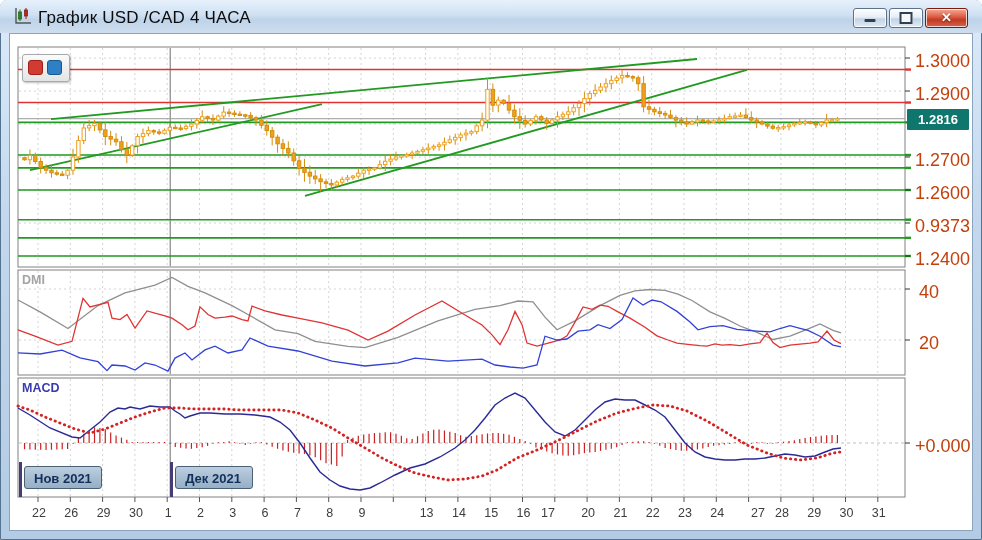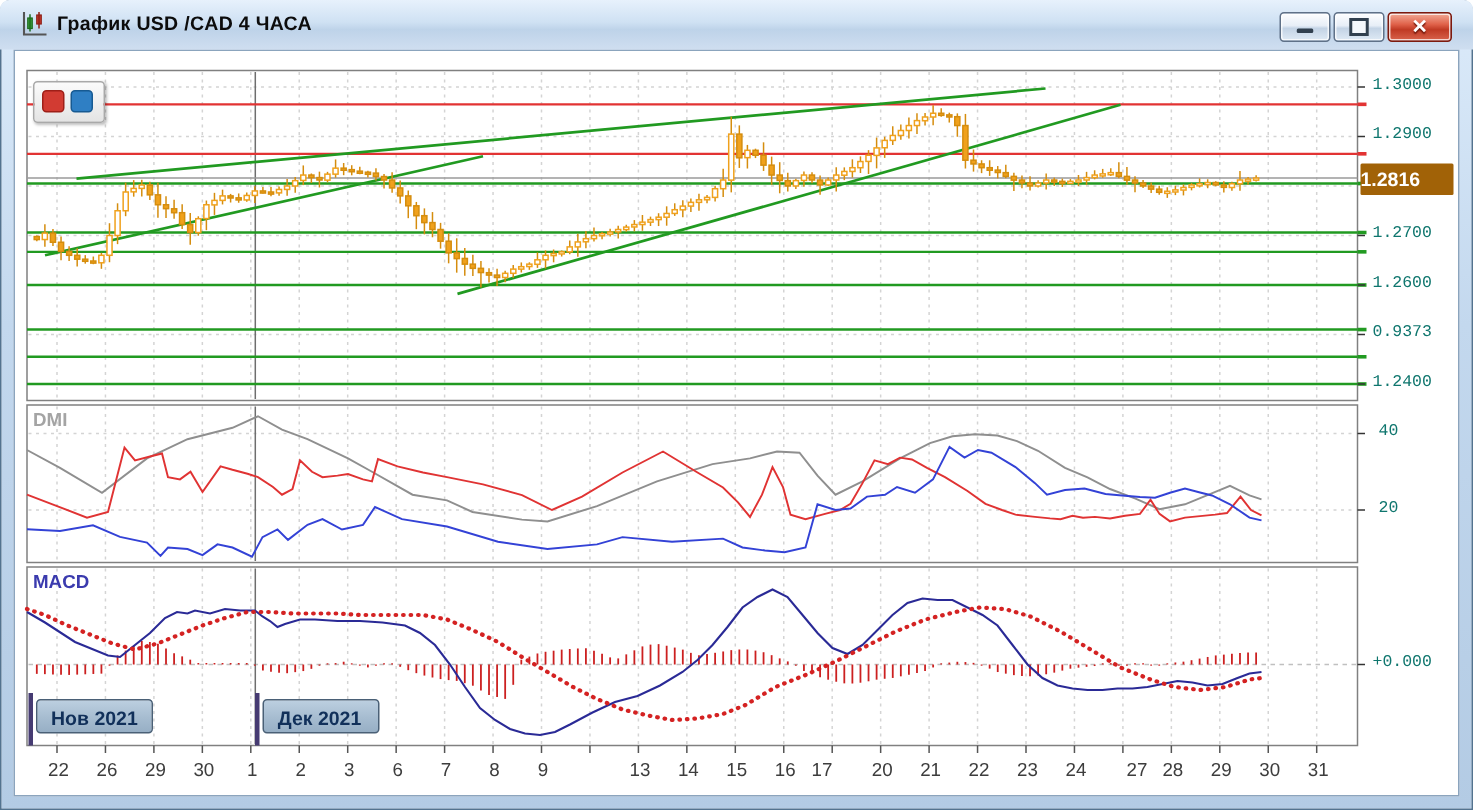--- a/index.html
+++ b/index.html
@@ -4,40 +4,40 @@
 <style>
   html,body{margin:0;padding:0;background:#fff;font-family:"Liberation Sans",sans-serif;}
   #stage{position:relative;width:982px;height:540px;overflow:hidden;}
   
   #win{position:absolute;inset:0;border-radius:7px 7px 0 0;
        background:linear-gradient(180deg,#dcebfa 0%,#c3d8ee 40%,#b3cbe4 100%);
        border:1px solid #53738f;box-sizing:border-box;}
   #titlebar{position:absolute;left:0;top:0;right:0;height:33px;
        background:linear-gradient(180deg,#e7f1fc 0%,#cfe1f3 45%,#bed3e9 60%,#cfdef0 100%);
        border-radius:6px 6px 0 0;}
-  #title-text{position:absolute;left:38px;top:8px;font-size:13px;color:#0c0c0c;letter-spacing:.2px;font-weight:bold;}
+  #title-text{position:absolute;left:38px;top:8px;font-size:17px;color:#0c0c0c;letter-spacing:.2px;font-weight:normal;}
   #title-icon{position:absolute;left:13px;top:7px;width:20px;height:19px;}
   .winbtn{position:absolute;top:8px;height:20px;border-radius:3px;box-sizing:border-box;
        border:1px solid #5f7188;background:linear-gradient(180deg,#fdfeff 0%,#e7eef7 45%,#c3d3e5 55%,#dfeaf5 100%);
        box-shadow:inset 0 0 0 1px rgba(255,255,255,.75);}
   #btn-min{left:853px;width:34px;}
   #btn-restore{left:889px;width:34px;}
   #btn-close{left:925px;width:43px;border:1px solid #7c1a0e;
        background:linear-gradient(180deg,#f2ab97 0%,#e0624a 40%,#c03a24 60%,#d8634c 100%);}
   .glyph-bar{position:absolute;left:50%;bottom:5px;transform:translateX(-50%);width:11px;height:3px;background:#31404f;border-radius:1px;}
   .glyph-box{position:absolute;left:50%;top:50%;transform:translate(-50%,-50%);width:9px;height:8px;border:2px solid #31404f;background:#f4f8fc;}
   #btn-close .x{position:absolute;left:0;right:0;top:1px;text-align:center;color:#fff;font-size:13px;font-weight:bold;text-shadow:0 1px 1px #6e1407;}
   
   #client{position:absolute;left:9px;top:33px;width:964px;height:498px;background:#fff;border:1px solid #8ba4bd;box-sizing:border-box;}
   #chart-svg{position:absolute;left:0;top:0;pointer-events:none;}
   .overlay{position:absolute;}
-  .axis-label{position:absolute;font-size:11px;color:#0f766e;white-space:nowrap;font-family:Liberation Mono, monospace;}
+  .axis-label{position:absolute;font-size:18px;color:#c2410c;white-space:nowrap;}
   .date-label{position:absolute;font-size:12.5px;color:#3d3d3d;width:26px;text-align:center;}
-  #price-box{position:absolute;background:#a16207;color:#fff;font-size:13px;font-weight:bold;
-       line-height:21px;border-radius:1px;}
+  #price-box{position:absolute;background:#0f766e;color:#fff;font-size:13px;font-weight:bold;
+       text-align:center;line-height:21px;border-radius:1px;}
   .panel-label{position:absolute;font-size:12.5px;font-weight:bold;}
   #dmi-label{color:#a4a4a4;}
   #macd-label{color:#3b3bae;}
   .month-box{position:absolute;width:78px;height:23px;border:1px solid #4a6076;border-radius:3px;
        background:linear-gradient(180deg,#bccfe0 0%,#a6bcd0 55%,#97afc5 100%);
        color:#11305a;font-size:13px;font-weight:bold;line-height:23px;padding-left:9px;box-sizing:border-box;}
   .month-bar{position:absolute;width:3px;background:#463b72;}
   #mini-toolbar{position:absolute;width:46px;height:26px;border:1px solid #a9a9a9;border-radius:3px;
        background:linear-gradient(180deg,#fbfbfb,#e4e4e4);box-shadow:1px 1px 2px rgba(0,0,0,.25);}
   .mini-sq{position:absolute;top:5px;width:15px;height:15px;border-radius:3px;box-sizing:border-box;}

